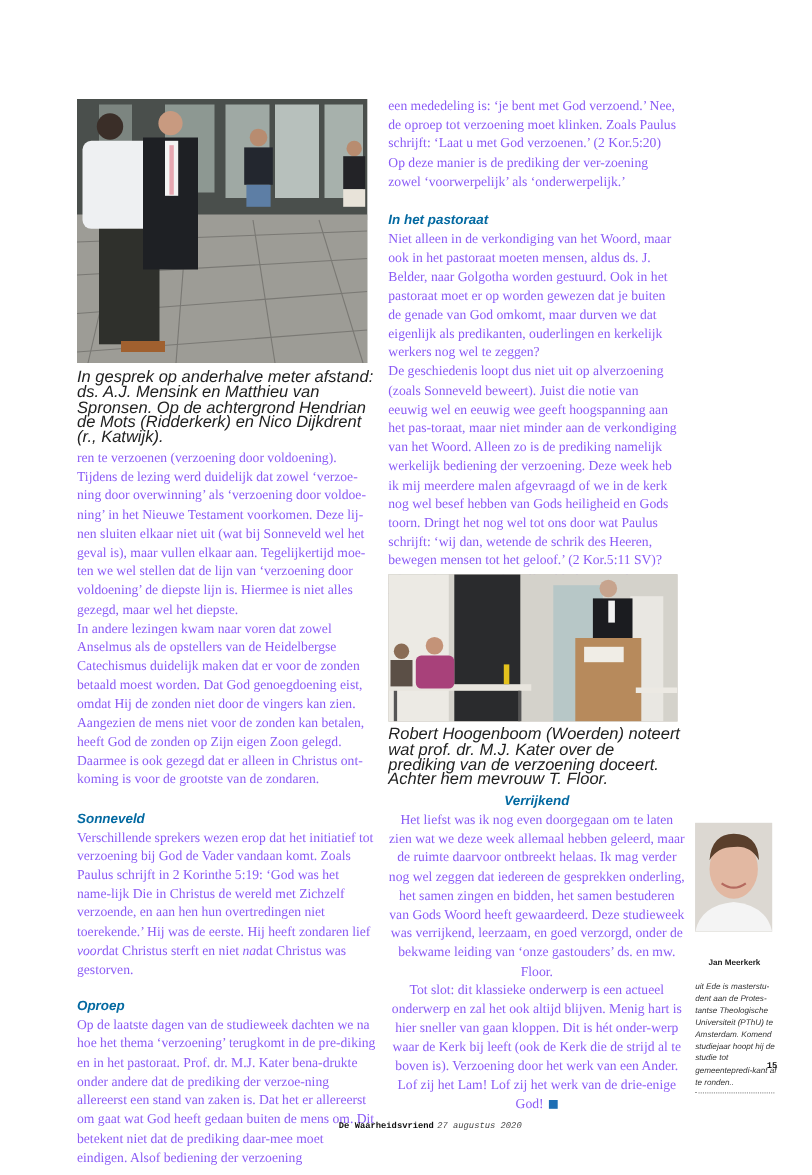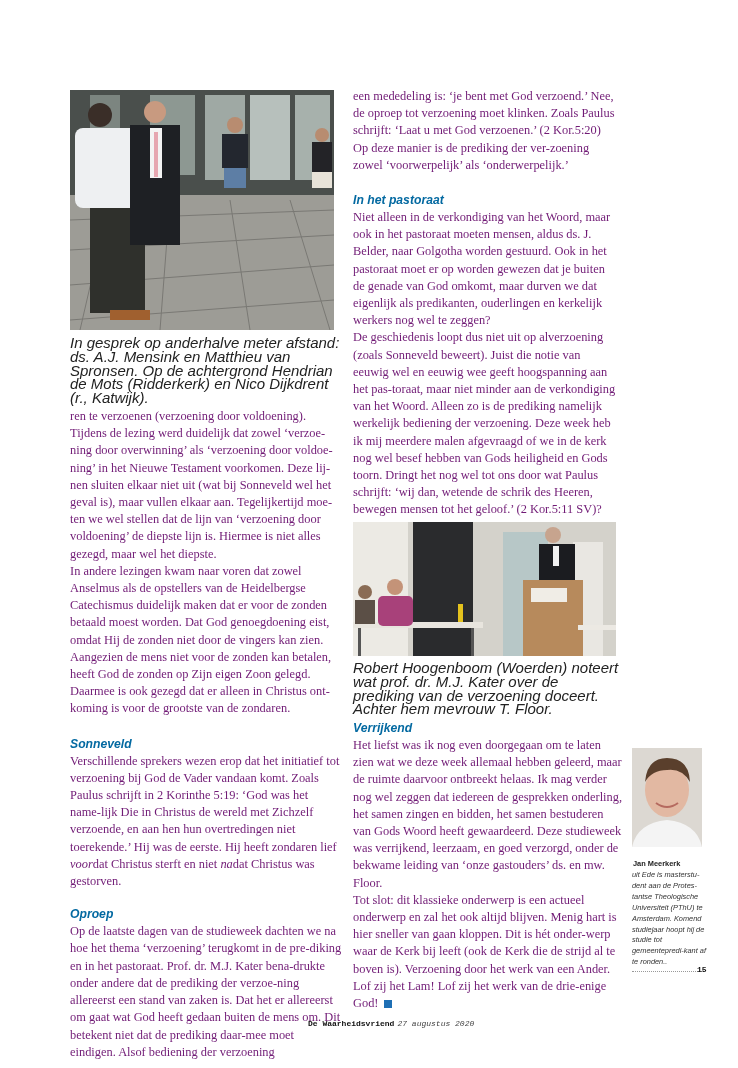--- a/index.html
+++ b/index.html
@@ -1,33 +1,33 @@
 <!DOCTYPE html>
 <html><head>
 <meta charset="utf-8">
 <style>
   html, body { margin: 0; padding: 0; background: #ffffff; }
   body { width: 738px; height: 1068px; position: relative; overflow: hidden;
          font-family: "DejaVu Serif", "Liberation Serif", serif; color: #1f1f1f; }
   .col { position: absolute; }
   .col-right { left: 353px; top: 88px; width: 266px; }
   .body-text { font-family: "Liberation Serif", serif; font-size: 12.4px; line-height: 17.2px;
-               margin: 0; color: #701a75; }
+               margin: 0; color: #8b5cf6; }
   .body-text p { margin: 0; }
   .heading { font-family: "Liberation Sans", sans-serif; font-style: italic; font-weight: bold;
              font-size: 12.2px; color: #0369a1; margin: 0; line-height: 17px; }
   .caption { font-family: "Liberation Sans", sans-serif; font-style: italic; font-size: 15px;
              line-height: 13.8px; color: #222; margin: 0; }
   .photo { position: absolute; overflow: hidden; }
   .photo1 { left: 70px; top: 90px; width: 264px; height: 240px; background: #8a8a86; }
   .photo2 { left: 353px; top: 522px; width: 263px; height: 134px; background: #c9c5bd; }
   .photo3 { left: 632px; top: 748px; width: 70px; height: 99px; background: #d8d4cf; }
   .square { display: inline-block; width: 8px; height: 8px; background: #1e6fb4; vertical-align: middle; margin-left: 2px; }
   .author-box { position: absolute; left: 632px; top: 857px; width: 74px; }
-  .author-name { font-family: "Liberation Sans", sans-serif; font-weight: bold; font-size: 7.4px; color: #222; margin: 1px; line-height: 11px; }
+  .author-name { font-family: "Liberation Sans", sans-serif; font-weight: bold; font-size: 7.4px; color: #222; margin: 12px; line-height: 11px; }
   .author-bio { font-family: "Liberation Sans", sans-serif; font-style: italic; font-size: 7.4px; color: #333; margin: 0; line-height: 10.9px; }
   .author-rule { border-top: 1px dotted #999; margin-top: 3px; width: 72px; }
   .footer { position: absolute; top: 1019px; left: 308px; font-family: Liberation Mono, monospace; font-size: 8px; color: #111; }
   .footer .pub { font-weight: bold; }
   .footer .date { font-style: italic; color: #444; margin-left: 3px; }
   .page-num { position: absolute; top: 965px; left: 697px; font-family: Liberation Mono, monospace; font-size: 8px; font-weight: bold; color: #111; }
   em { font-style: italic; }
 </style>
 </head>
 <body>
@@ -121,21 +121,21 @@
     <circle cx="12" cy="70" r="7" fill="#8a6c55"></circle>
     <rect x="2" y="78" width="20" height="24" fill="#5b4f46"></rect>
 
     <rect x="105" y="82" width="5" height="18" fill="#e4c21d"></rect>
 
     <rect x="225" y="103" width="38" height="5" fill="#ece9e3"></rect>
   </svg>
 </div>
 <p class="caption" style="position:absolute; left:353px; top:661px; width:270px;">Robert Hoogenboom (Woerden) noteert wat prof. dr. M.J. Kater over de prediking van de verzoening doceert. Achter hem mevrouw T. Floor.</p>
 
-<div class="col" style="left:353px; top:720px; width:270px;">
+<div class="col" style="left:353px; top:720px; width:270px;text-align:center;">
   <h3 class="heading">Verrijkend</h3>
   <div class="body-text">
     <p>Het liefst was ik nog even doorgegaan om te laten zien wat we deze week allemaal hebben geleerd, maar de ruimte daarvoor ontbreekt helaas. Ik mag verder nog wel zeggen dat iedereen de gesprekken onderling, het samen zingen en bidden, het samen bestuderen van Gods Woord heeft gewaardeerd. Deze studieweek was verrijkend, leerzaam, en goed verzorgd, onder de bekwame leiding van ‘onze gastouders’ ds. en mw. Floor.</p>
     <p><span>Tot slot: dit klassieke onderwerp is een actueel onderwerp en zal het ook altijd blijven. Menig hart is hier sneller van gaan kloppen. Dit is hét onder-werp waar de Kerk bij leeft (ook de Kerk die de strijd al te boven is). Verzoening door het werk van een Ander. Lof zij het Lam! Lof zij het werk van de drie-enige God!</span> <span class="square"></span></p>
   </div>
 </div>
 
 <div class="photo photo3">
   <svg width="70" height="99" viewBox="0 0 70 99">
     <rect x="0" y="0" width="70" height="99" fill="#dcd8d2"></rect>

